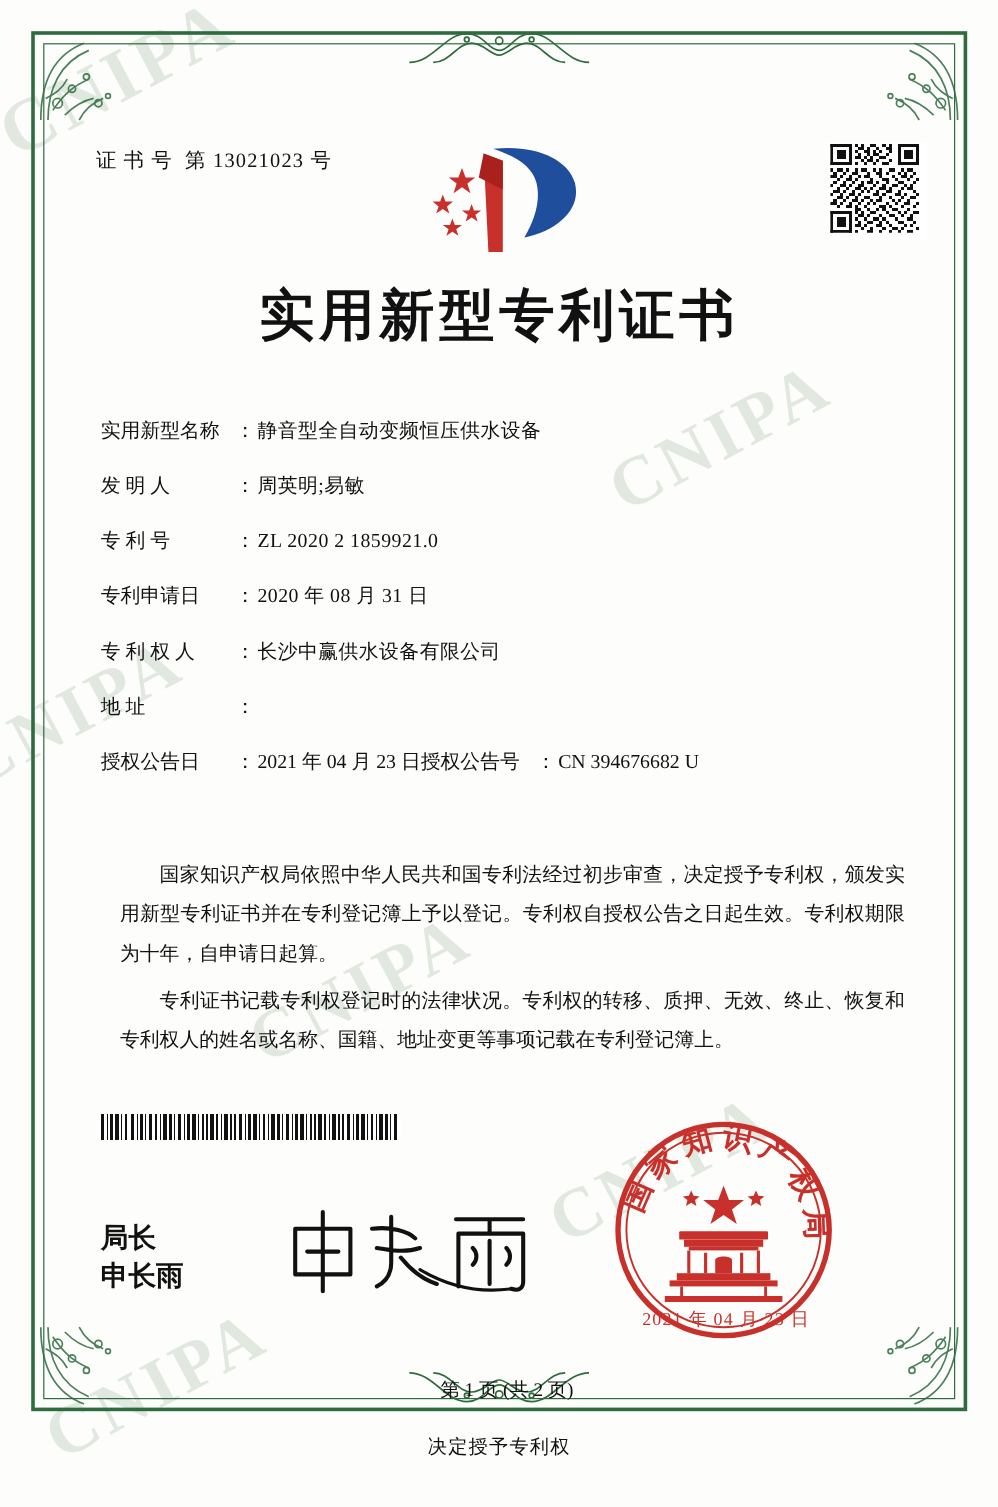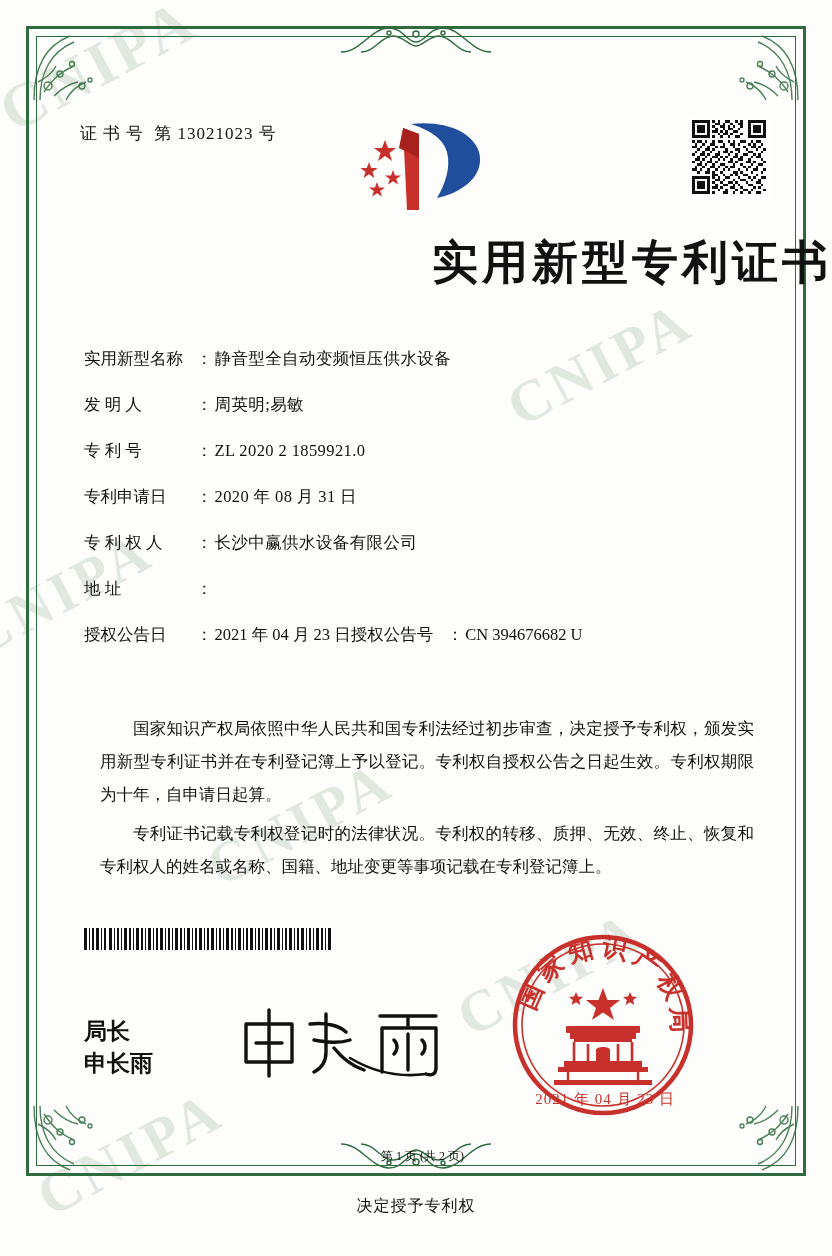--- a/index.html
+++ b/index.html
@@ -112,21 +112,21 @@
     transform: translateX(-50%);
     top: 118px;
     width: 150px; height: 96px;
   }
   .logo svg { width: 100%; height: 100%; display:block; }
 
   .title {
     position: absolute;
     left: 0; right: 0;
     top: 232px;
-    text-align: right;
+    text-align: center;
     font-size: 46px;
     font-weight: bold;
     letter-spacing: 4px;
     color: #111;
     font-family: "DejaVu Serif", "Liberation Serif", serif;
   }
 
   
   .fields {
     position: absolute;
@@ -230,21 +230,21 @@
     color: #c8302b;
     letter-spacing: 1px;
   }
 
   
   .page-num {
     position: absolute;
     left: 0; right: 0;
     top: 1148px;
     text-align: center;
-    font-size: 12px;
+    font-size: 16px;
     color: #111;
     padding-left: 13px;
   }
   .footer-note {
     position: absolute;
     left: 0; right: 0;
     top: 1196px;
     text-align: center;
     font-size: 16px;
     color: #111;

